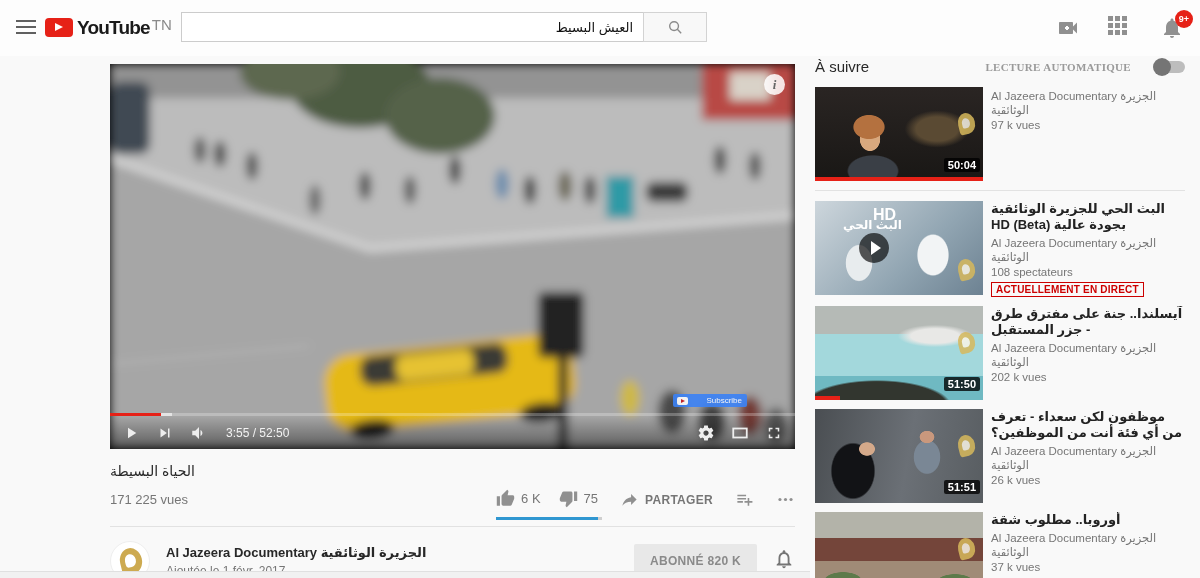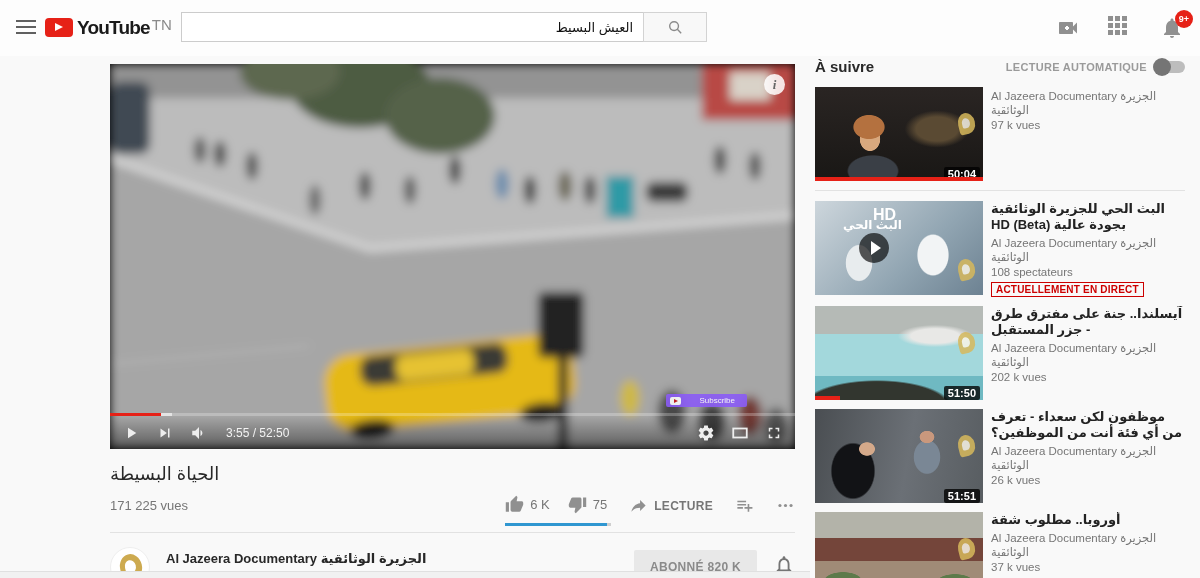--- a/index.html
+++ b/index.html
@@ -28,38 +28,38 @@
   .apps-grid i { width:5px; height:5px; background:#909090; }
   .badge { position:absolute; top:-6px; right:-9px; background:#e62117; color:#fff; font-size:9px; font-weight:bold;
     border-radius:50%; width:18px; height:18px; line-height:18px; text-align:center; }
 
   
   .player { position:absolute; left:110px; top:64px; width:685px; height:385px; background:#000; overflow:hidden; }
   .player svg.scene { position:absolute; inset:0; }
   .info-btn { position:absolute; right:10px; top:10px; width:21px; height:21px; border-radius:50%;
     background:rgba(255,255,255,.85); color:#666; font:italic bold 13px "Liberation Serif",serif;
     text-align:center; line-height:21px; cursor:pointer; }
-  .watermark { position:absolute; right:48px; bottom:42px; background:#8b5cf6; opacity:.9; border-radius:2px;
-    color:#fff; font-size:8px; padding:2px 12px 2px 4px; display:flex; align-items:center; gap:18px; cursor:pointer; }
+  .watermark { position:absolute; right:48px; bottom:42px; background:#3b82f6; opacity:.9; border-radius:2px;
+    color:#fff; font-size:8px; padding:2px 5px 2px 4px; display:flex; align-items:center; gap:18px; cursor:pointer; }
   .wm-box { width:11px; height:8px; background:#fff; border-radius:2px; position:relative; }
   .wm-box::after { content:""; position:absolute; left:4px; top:2px; border-left:4px solid #cc181e;
     border-top:2px solid transparent; border-bottom:2px solid transparent; }
   .progress { position:absolute; left:0; bottom:33px; width:100%; height:3px; background:rgba(255,255,255,.25); }
   .progress-fill { position:absolute; left:0; top:0; height:3px; background:#e62117; width:0; }
   .progress-buffer { position:absolute; left:7.4%; top:0; height:3px; width:1.6%; background:rgba(255,255,255,.6); }
   .controls { position:absolute; left:0; bottom:0; width:100%; height:33px; display:flex; align-items:center;
     padding:0 12px; gap:16px; background:linear-gradient(transparent, rgba(0,0,0,.45)); }
   .ctrl { width:18px; height:18px; cursor:pointer; flex:none; }
   .ctrl svg { width:18px; height:18px; fill:#eeeeee; }
   .time { color:rgba(255,255,255,.9); font-size:12px; margin-left:2px; }
   .ctrl-spacer { flex:1; }
 
   
   .below { position:absolute; left:110px; top:449px; width:685px; }
-  .vid-title { font-size:18px; color:#282828; margin:14px 0 10px; direction:rtl; text-align:left; }
+  .vid-title { font-size:14px; color:#282828; margin:14px 0 10px; direction:rtl; text-align:left; }
   .meta-row { display:flex; align-items:center; }
   .views { font-size:13px; color:#767676; }
   .actions { margin-left:auto; display:flex; align-items:center; gap:22px; color:#767676; }
   .action { display:flex; align-items:center; gap:6px; font-size:13px; cursor:pointer; }
   .action svg { width:19px; height:19px; fill:#909090; }
   .rating-group { position:relative; display:flex; gap:18px; padding-bottom:2px; }
   .sentiment { position:absolute; left:0; bottom:-10px; width:106px; height:3px; background:#cfcfcf; }
   .sentiment-fill { display:block; height:3px; background:#3097d1; width:0; }
   .share-label { font-weight:bold; letter-spacing:.3px; font-size:12px; }
   .main-divider { border:none; border-top:1px solid #e2e2e2; margin:16px 0 0; }
@@ -74,28 +74,28 @@
   .channel-date { font-size:12px; color:#767676; margin-top:4px; }
   .sub-group { margin-left:auto; display:flex; align-items:center; gap:16px; }
   .sub-btn { background:#e8e8e8; border:none; color:#8a8a8a; font-size:12px; font-weight:bold;
     padding:10px 16px; border-radius:2px; letter-spacing:.3px; cursor:pointer; font-family:inherit; }
   .bell-outline svg { width:22px; height:22px; fill:#757575; }
   .page-bottom { position:absolute; left:0; top:571px; width:810px; height:7px; background:#f1f1f1; border-top:1px solid #e0e0e0; }
 
   
   .sidebar { position:absolute; left:815px; top:58px; width:370px; }
   .sb-head { display:flex; align-items:center; margin-bottom:12px; }
-  .sb-title-h { font-size:15px; color:#282828;font-weight:bold; }
-  .autoplay { margin-left:auto; display:flex; align-items:flex-end; gap:8px; }
+  .sb-title-h { font-size:15px; color:#282828; }
+  .autoplay { margin-left:auto; display:flex; align-items:flex-end; gap:24px;font-family:Liberation Serif, serif; }
   .autoplay-label { font-size:11px; font-weight:bold; color:#9a9a9a; letter-spacing:.3px; }
   .toggle { width:30px; height:12px; background:#bdbdbd; border-radius:6px; position:relative; cursor:pointer; }
   .toggle-knob { position:absolute; left:-2px; top:-3px; width:18px; height:18px; border-radius:50%; background:#757575; }
   .sb-item { display:flex; margin-bottom:9px; cursor:pointer; }
   .sb-thumb { width:168px; height:94px; position:relative; flex:none; background:#888; }
-  .duration { position:absolute; right:3px; bottom:0; background:rgba(0,0,0,.78); color:#fff;
+  .duration { position:absolute; right:3px; bottom:9px; background:rgba(0,0,0,.78); color:#fff;
     font-size:11px; font-weight:bold; padding:1px 4px; border-radius:2px; }
   .duration:empty { display:none; }
   .thumb-progress { position:absolute; left:0; bottom:0; height:4px; background:#e62117; width:0; }
   .aj-mini { position:absolute; right:8px; top:26px; width:17px; height:21px; background:#d7b95c;
     border-radius:50% 50% 50% 3px; transform:rotate(-14deg); opacity:.85; }
   .aj-mini::after { content:""; position:absolute; left:4px; top:5px; width:8px; height:10px;
     background:rgba(255,255,255,.85); border-radius:50% 50% 50% 2px; }
   .sb-info { margin-left:8px; width:194px; }
   .sb-title { font-size:13px; font-weight:bold; color:#232323; line-height:16px; max-height:33px;
     overflow:hidden; direction:rtl; text-align:left; margin-bottom:3px; }
@@ -305,21 +305,21 @@
           <span>75</span>
         </div>
         <span class="sentiment">
           <span class="sentiment-fill" style="width: 96%;"></span>
         </span>
       </div>
       <div class="action">
         <svg viewBox="0 0 24 24">
           <path d="M14 9V5l7 7-7 7v-4.1c-5 0-8.5 1.6-11 5.1 1-5 4-10 11-11z"></path>
           </svg>
-        <span class="share-label">LECTURE</span>
+        <span class="share-label">PARTAGER</span>
       </div>
       <div class="action">
         <svg viewBox="0 0 24 24">
           <path d="M14 10H3v2h11v-2zm0-4H3v2h11V6zm4 8v-4h-2v4h-4v2h4v4h2v-4h4v-2h-4zM3 16h7v-2H3v2z"></path>
           </svg>
       </div>
       <div class="action">
         <svg viewBox="0 0 24 24">
           <circle cx="5" cy="12" r="2"></circle>
             <circle cx="12" cy="12" r="2"></circle>

